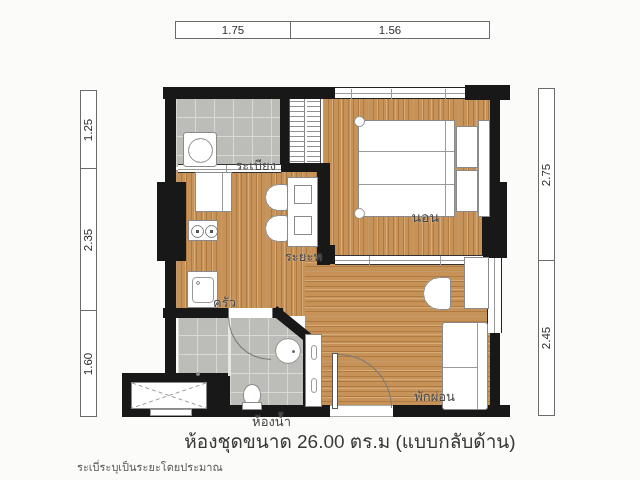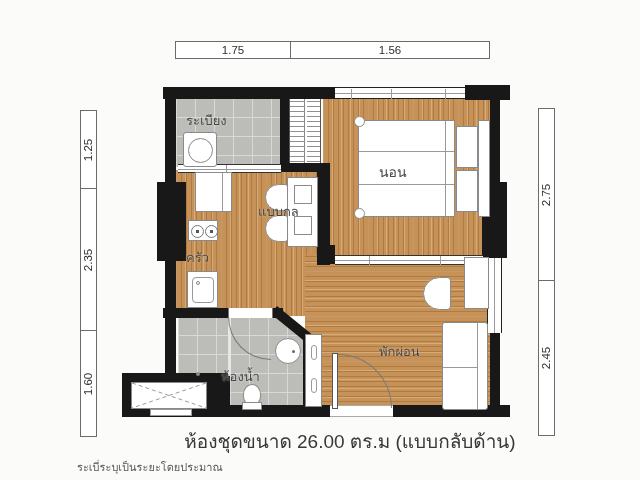--- a/index.html
+++ b/index.html
@@ -29,25 +29,25 @@
   
   .slide{background:#fff;border-top:1px solid #333;border-bottom:1px solid #333;}
   .slide .mid{position:absolute;left:0;right:0;top:50%;height:1px;background:#999;}
   .winbox{background:#fff;}
   
   .arc-bl{border-left:1.5px solid #7a7a7a;border-bottom:1.5px solid #7a7a7a;
           border-bottom-left-radius:100% 100%;background:transparent;}
   .arc-tr{border-top:1.5px solid #7a7a7a;border-right:1.5px solid #7a7a7a;
           border-top-right-radius:100% 100%;background:transparent;}
   
-  .lbl{font-size:13px;color:#474747;text-align:left;line-height:1;
-       text-shadow:0 0 2px rgba(255,255,255,.55);}
+  .lbl{font-size:13px;color:#474747;text-align:right;line-height:1;
+       text-shadow:0 0 2px rgba(255,255,255,.55);margin-top:45px;}
   
   .dim{background:#fff;border:1px solid #6b6b6b;display:flex;align-items:center;
-       justify-content:center;font-size:11.5px;color:#2e2e2e;margin-top:20px;}
+       justify-content:center;font-size:11.5px;color:#2e2e2e;}
   .dim.vert span{transform:rotate(-90deg);white-space:nowrap;display:block;}
   .caption{font-size:19px;color:#383838;text-align:center;}
   .disclaimer{font-size:11px;color:#5a5a5a;}
   .burner{border:1px solid #777;border-radius:50%;width:11px;height:11px;position:absolute;
           background:radial-gradient(circle,#555 0 1.5px,transparent 2px);}
   .handle{position:absolute;width:4px;height:13px;border:1px solid #999;border-radius:3px;background:#fff;}
 </style>
 </head>
 <body>
 
@@ -182,19 +182,19 @@
 <div class="abs arc-tr" style="left:338px;top:354px;width:54px;height:54px;"></div>
 <div class="abs f" style="left:464px;top:257px;width:25px;height:52px;"></div>
 <div class="abs f" style="left:423px;top:277px;width:28px;height:33px;border-radius:17px 4px 4px 17px;"></div>
 <div class="abs f" style="left:442px;top:322px;width:46px;height:88px;border-radius:3px;">
   <div class="abs line-v" style="left:34px;top:0;height:86px;"></div>
   <div class="abs line-h" style="left:0;top:44px;width:34px;"></div>
 </div>
 
 <div class="abs lbl" style="left:186px;top:114px;width:90px;">ระเบียง</div>
 <div class="abs lbl" style="left:379px;top:165px;width:60px;font-size:14px;">นอน</div>
-<div class="abs lbl" style="left:258px;top:205px;width:64px;">แบบกล</div>
+<div class="abs lbl" style="left:258px;top:205px;width:64px;">ระยะท</div>
 <div class="abs lbl" style="left:186px;top:251px;width:50px;">ครัว</div>
 <div class="abs lbl" style="left:221px;top:370px;width:70px;">ห้องน้ำ</div>
 <div class="abs lbl" style="left:379px;top:345px;width:76px;">พักผ่อน</div>
 
 <div class="abs caption" style="left:120px;top:426px;width:460px;">ห้องชุดขนาด 26.00 ตร.ม  (แบบกลับด้าน)</div>
 <div class="abs disclaimer" style="left:77px;top:458px;width:300px;">ระเบี่ระบุเป็นระยะโดยประมาณ</div>
 
 </body></html>

